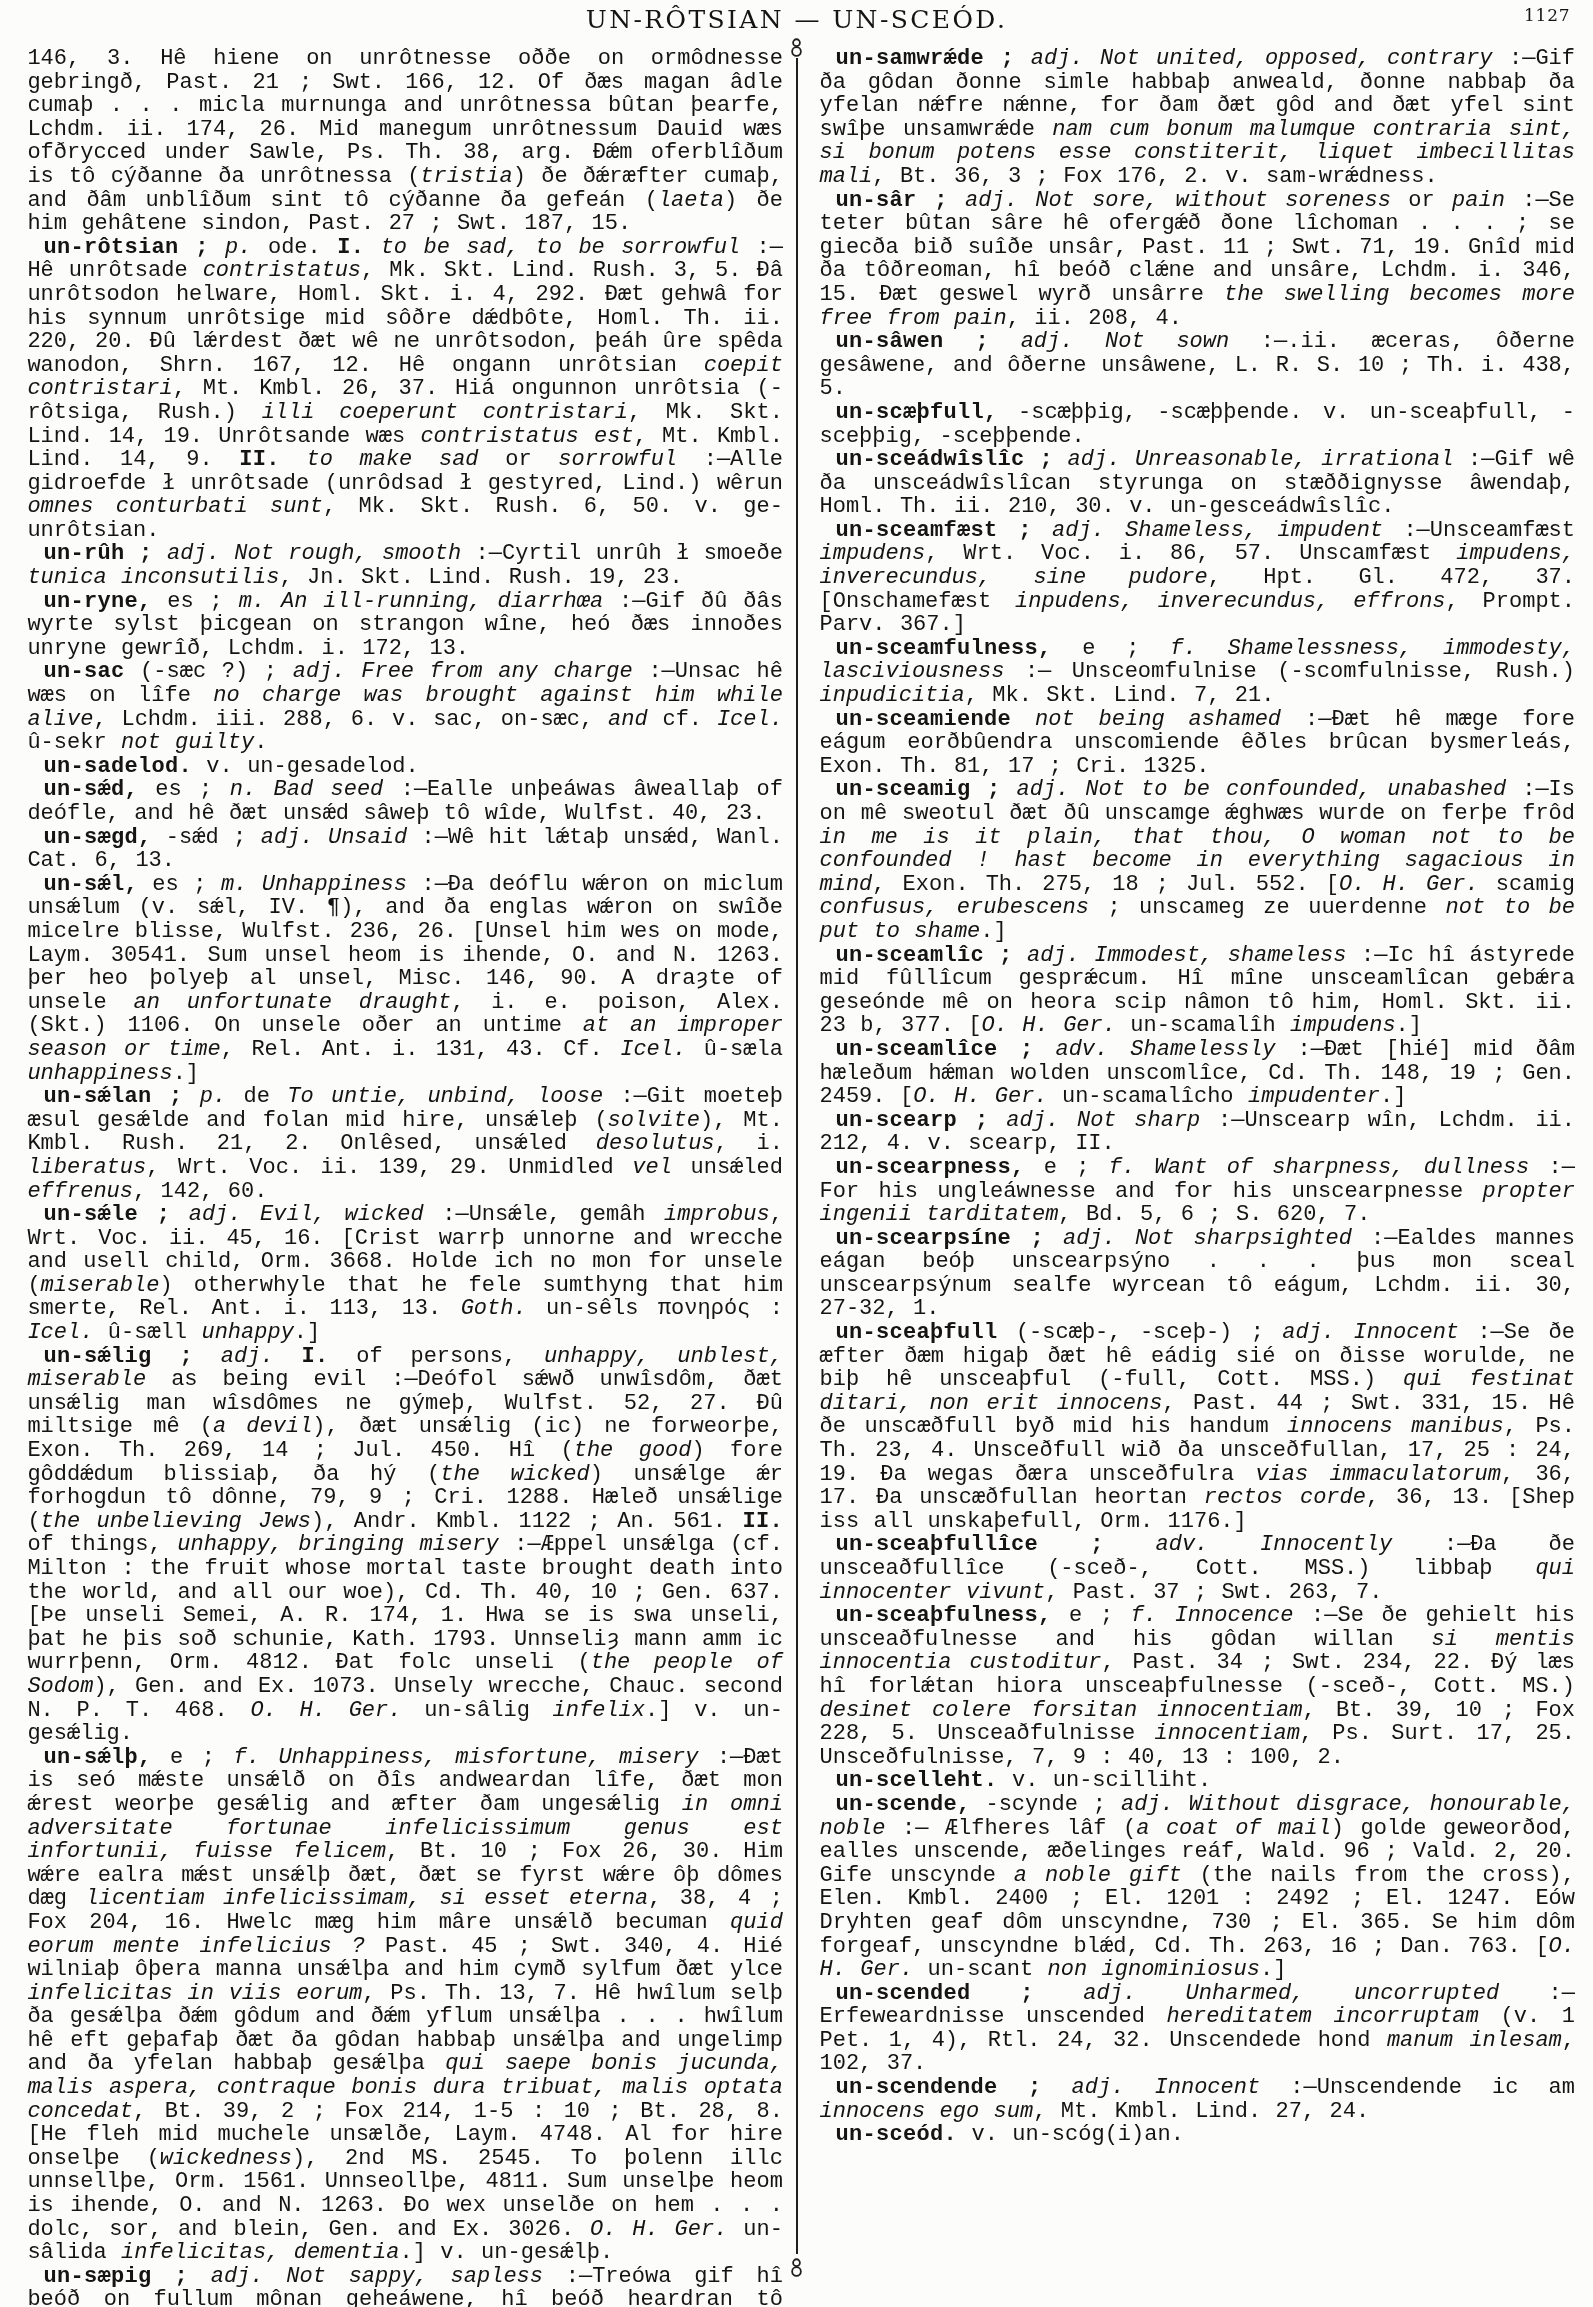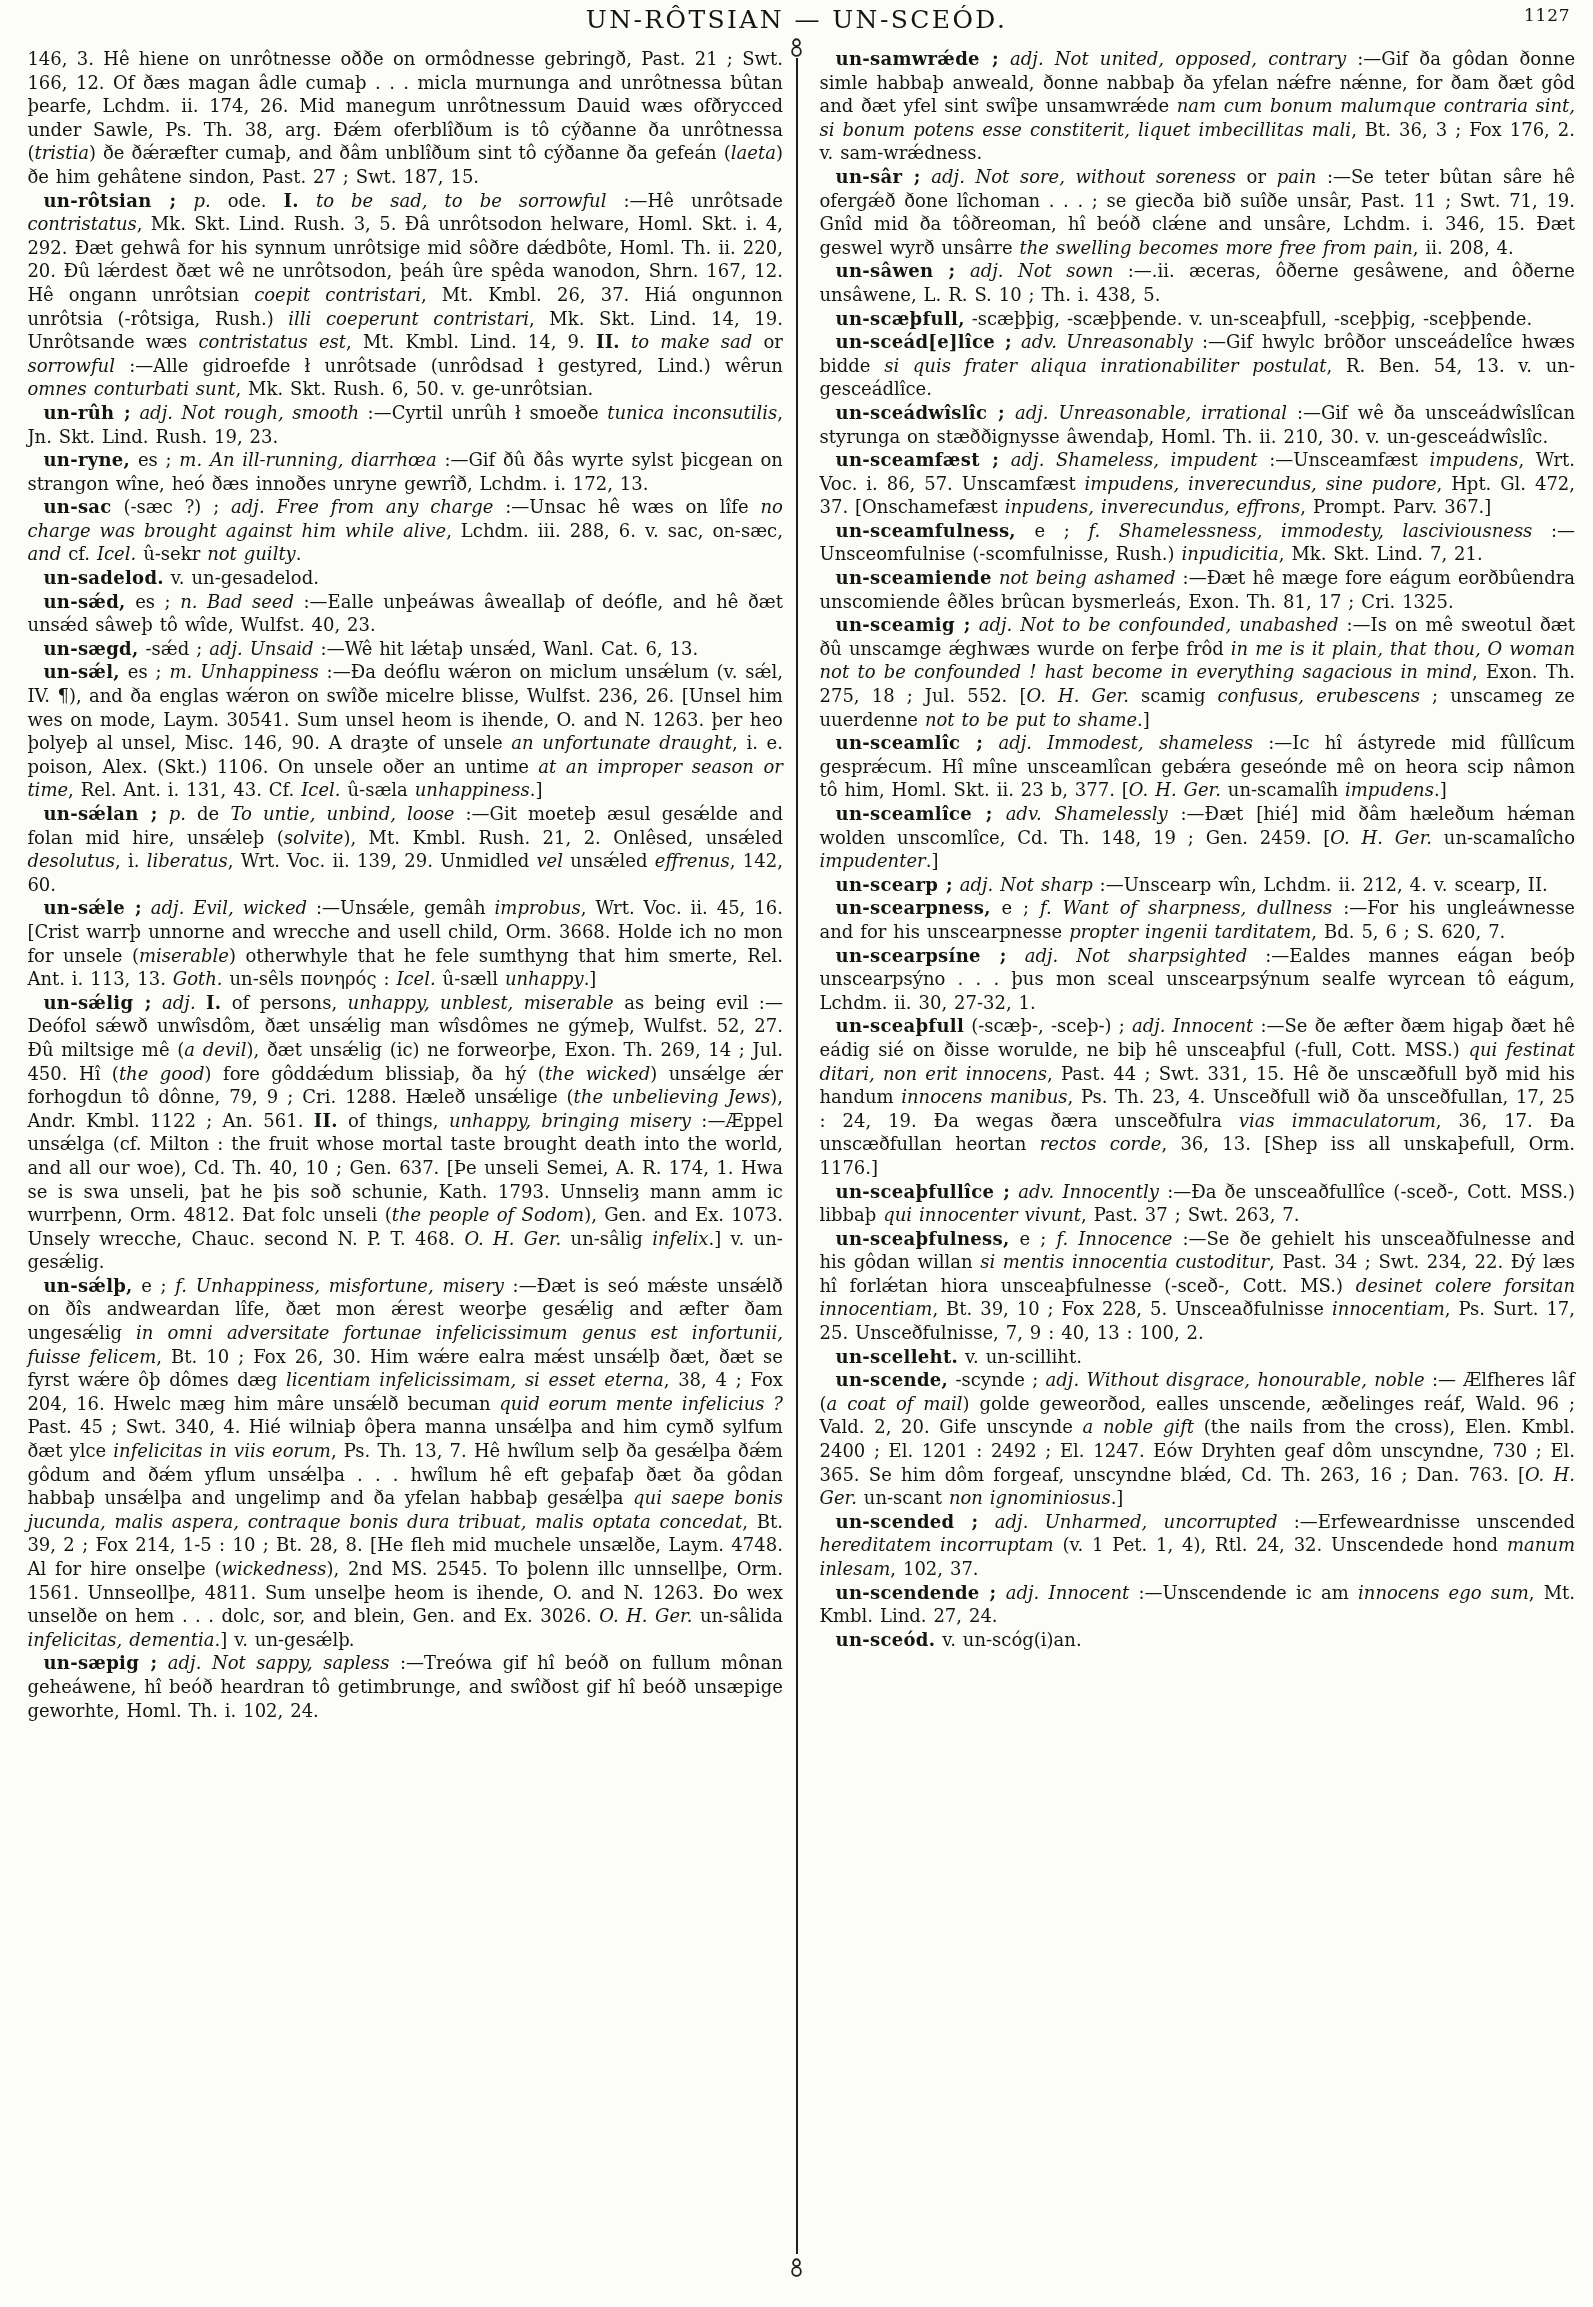--- a/index.html
+++ b/index.html
@@ -26,23 +26,24 @@
     font-size:17px;
     letter-spacing:0.8px;
   }
   .columns{
     position:absolute;top:47px;left:27.4px;right:18px;bottom:21px;
     display:flex;
   }
   .col{
     flex:1 1 0;
     text-align:justify;
-    font-size:18px;
+    font-size:22px;
     line-height:23.6px;
     word-spacing:1.2px;
+    font-family:Liberation Mono, monospace;
   }
   .col-left{padding-right:13px;}
   .col-right{padding-left:22px;}
   .divider{
     position:relative;
     width:1.6px;
     background:#211f1c;
     margin-top:11.3px;
     margin-bottom:32px;
   }
@@ -90,21 +91,20 @@
       <svg class="orn orn-bottom" width="13" height="21" viewBox="0 0 16 26">
         <circle cx="8" cy="7" r="4.2" fill="none" stroke="#211f1c" stroke-width="2.2"></circle>
         <circle cx="8" cy="18" r="5.4" fill="none" stroke="#211f1c" stroke-width="2.2"></circle>
       </svg>
     </div>
     <div class="col col-right" id="col-right">
         <p class="entry"><b>un-samwrǽde ;</b> <i>adj. Not united, opposed, contrary</i> :—Gif ða gôdan ðonne simle habbaþ anweald, ðonne nabbaþ ða yfelan nǽfre nǽnne, for ðam ðæt gôd and ðæt yfel sint swîþe unsamwrǽde <i>nam cum bonum malumque contraria sint, si bonum potens esse constiterit, liquet imbecillitas mali</i>, Bt. 36, 3 ; Fox 176, 2. v. sam-wrǽdness.</p>
         <p class="entry"><b>un-sâr ;</b> <i>adj. Not sore, without soreness</i> or <i>pain</i> :—Se teter bûtan sâre hê ofergǽð ðone lîchoman . . . ; se giecða bið suîðe unsâr, Past. 11 ; Swt. 71, 19. Gnîd mid ða tôðreoman, hî beóð clǽne and unsâre, Lchdm. i. 346, 15. Ðæt geswel wyrð unsârre <i>the swelling becomes more free from pain</i>, ii. 208, 4.</p>
         <p class="entry"><b>un-sâwen ;</b> <i>adj. Not sown</i> :—.ii. æceras, ôðerne gesâwene, and ôðerne unsâwene, L. R. S. 10 ; Th. i. 438, 5.</p>
         <p class="entry"><b>un-scæþfull,</b> -scæþþig, -scæþþende. v. un-sceaþfull, -sceþþig, -sceþþende.</p>
-        <p class="entry"><b>un-sceád[e]lîce ;</b> <i>adv. Unreasonably</i> :—Gif hwylc brôðor unsceádelîce hwæs bidde <i>si quis frater aliqua inrationabiliter postulat</i>, R. Ben. 54, 13. v. un-gesceádlîce.</p>
         <p class="entry"><b>un-sceádwîslîc ;</b> <i>adj. Unreasonable, irrational</i> :—Gif wê ða unsceádwîslîcan styrunga on stæððignysse âwendaþ, Homl. Th. ii. 210, 30. v. un-gesceádwîslîc.</p>
         <p class="entry"><b>un-sceamfæst ;</b> <i>adj. Shameless, impudent</i> :—Unsceamfæst <i>impudens</i>, Wrt. Voc. i. 86, 57. Unscamfæst <i>impudens, inverecundus, sine pudore</i>, Hpt. Gl. 472, 37. [Onschamefæst <i>inpudens, inverecundus, effrons</i>, Prompt. Parv. 367.]</p>
         <p class="entry"><b>un-sceamfulness,</b> e ; <i>f. Shamelessness, immodesty, lasciviousness</i> :— Unsceomfulnise (-scomfulnisse, Rush.) <i>inpudicitia</i>, Mk. Skt. Lind. 7, 21.</p>
         <p class="entry"><b>un-sceamiende</b> <i>not being ashamed</i> :—Ðæt hê mæge fore eágum eorðbûendra unscomiende êðles brûcan bysmerleás, Exon. Th. 81, 17 ; Cri. 1325.</p>
         <p class="entry"><b>un-sceamig ;</b> <i>adj. Not to be confounded, unabashed</i> :—Is on mê sweotul ðæt ðû unscamge ǽghwæs wurde on ferþe frôd <i>in me is it plain, that thou, O woman not to be confounded ! hast become in everything sagacious in mind</i>, Exon. Th. 275, 18 ; Jul. 552. [<i>O. H. Ger.</i> scamig <i>confusus, erubescens</i> ; unscameg ze uuerdenne <i>not to be put to shame</i>.]</p>
         <p class="entry"><b>un-sceamlîc ;</b> <i>adj. Immodest, shameless</i> :—Ic hî ástyrede mid fûllîcum gesprǽcum. Hî mîne unsceamlîcan gebǽra geseónde mê on heora scip nâmon tô him, Homl. Skt. ii. 23 b, 377. [<i>O. H. Ger.</i> un-scamalîh <i>impudens</i>.]</p>
         <p class="entry"><b>un-sceamlîce ;</b> <i>adv. Shamelessly</i> :—Ðæt [hié] mid ðâm hæleðum hǽman wolden unscomlîce, Cd. Th. 148, 19 ; Gen. 2459. [<i>O. H. Ger.</i> un-scamalîcho <i>impudenter</i>.]</p>
         <p class="entry"><b>un-scearp ;</b> <i>adj. Not sharp</i> :—Unscearp wîn, Lchdm. ii. 212, 4. v. scearp, II.</p>
         <p class="entry"><b>un-scearpness,</b> e ; <i>f. Want of sharpness, dullness</i> :—For his ungleáwnesse and for his unscearpnesse <i>propter ingenii tarditatem</i>, Bd. 5, 6 ; S. 620, 7.</p>
         <p class="entry"><b>un-scearpsíne ;</b> <i>adj. Not sharpsighted</i> :—Ealdes mannes eágan beóþ unscearpsýno . . . þus mon sceal unscearpsýnum sealfe wyrcean tô eágum, Lchdm. ii. 30, 27-32, 1.</p>

